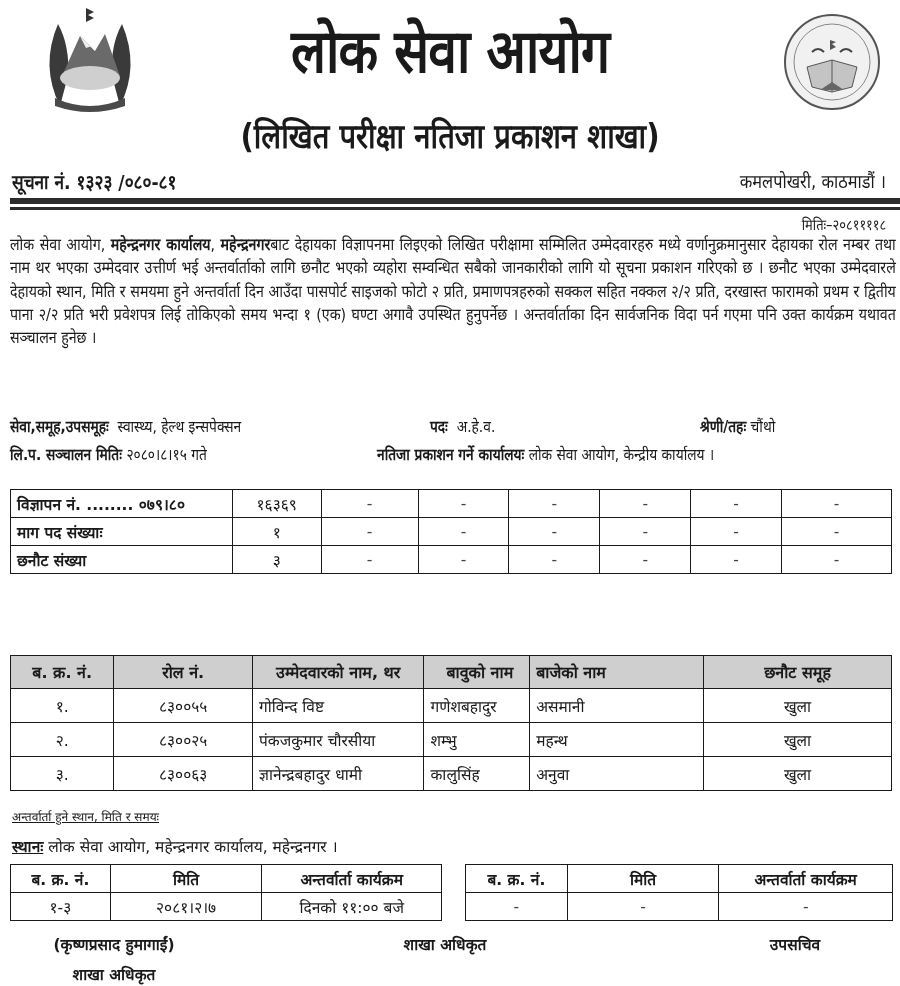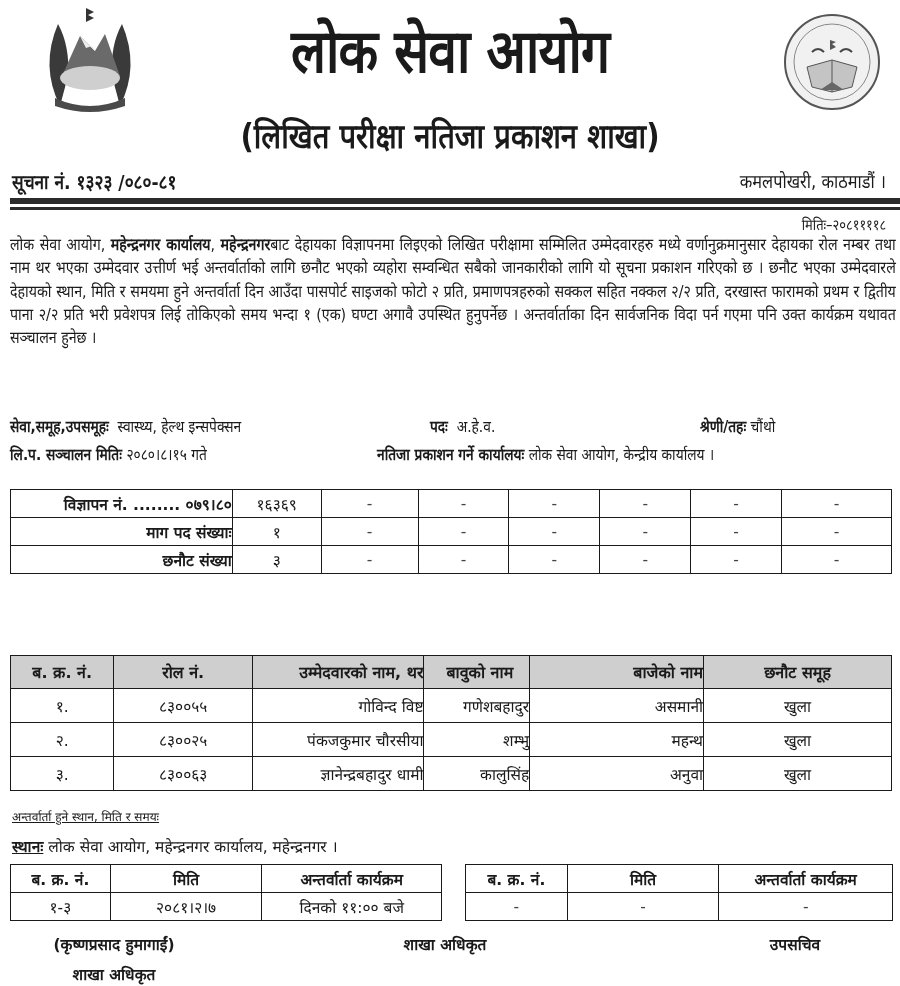--- a/index.html
+++ b/index.html
@@ -24,21 +24,21 @@
   #body-para { left: 10px; top: 233px; width: 1030px; font-size: 16.5px; line-height: 23.3px; transform-origin: left top; transform: scaleX(0.86); text-align: justify; text-align-last: left; }
   #body-para b { font-weight: bold; }
 
   .meta { font-size: 16px; transform-origin: left; transform: scaleX(0.86); white-space: nowrap; }
   .meta b { font-weight: bold; }
 
   
   table { border-collapse: collapse; position: absolute; }
   td, th { border: 1.5px solid #1a1a1a; font-size: 15.5px; height: 29px; text-align: center; font-family: "DejaVu Sans", sans-serif; }
   th { font-weight: bold; }
-  td.left { text-align: right; padding-left: 6px; }
+  td.left { text-align: left; padding-left: 6px; }
   .bold { font-weight: bold; }
   .dash { color: #444; }
 
   #vacancy-table { left: 10px; top: 489px; width: 882px; }
   #vacancy-table td { height: 28px; }
   #candidate-table { left: 10px; top: 655px; width: 882px; }
   #candidate-table th { background: #cfcfcf; height: 33px; font-size: 16px; }
   #candidate-table td { height: 34px; }
 
   #interview-heading { left: 12px; top: 808px; font-size: 12px; font-weight: normal; text-decoration: underline; }
@@ -150,23 +150,23 @@
       <col style="width:118px">
       <col style="width:146px">
       <col style="width:90px">
       <col style="width:148px">
       <col style="width:160px">
   </colgroup>
   <tbody>
       <tr>
     <th>ब. क्र. नं.</th>
     <th>रोल नं.</th>
-    <th class="left" style="text-align:right;">उम्मेदवारको नाम, थर</th>
+    <th class="left" style="text-align:center;">उम्मेदवारको नाम, थर</th>
     <th class="left" style="text-align:center;padding-left:6px">बावुको नाम</th>
-    <th class="left" style="text-align:right;padding-left:6px">बाजेको नाम</th>
+    <th class="left" style="text-align:left;padding-left:6px">बाजेको नाम</th>
     <th>छनौट समूह</th>
   </tr>
   <tr>
     <td>१.</td>
     <td>८३००५५</td>
     <td class="left">गोविन्द विष्ट</td>
     <td class="left">गणेशबहादुर</td>
     <td class="left">असमानी</td>
     <td>खुला</td>
   </tr>

